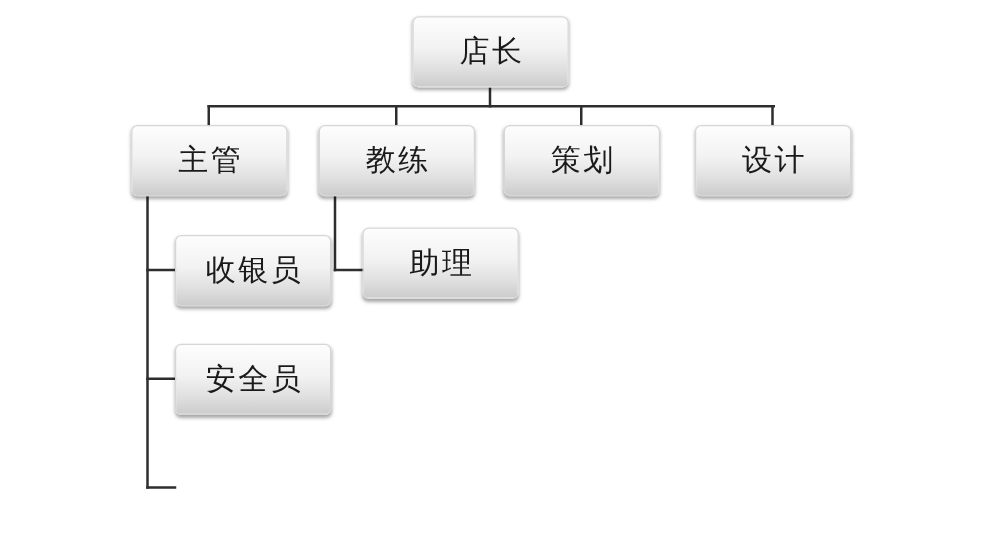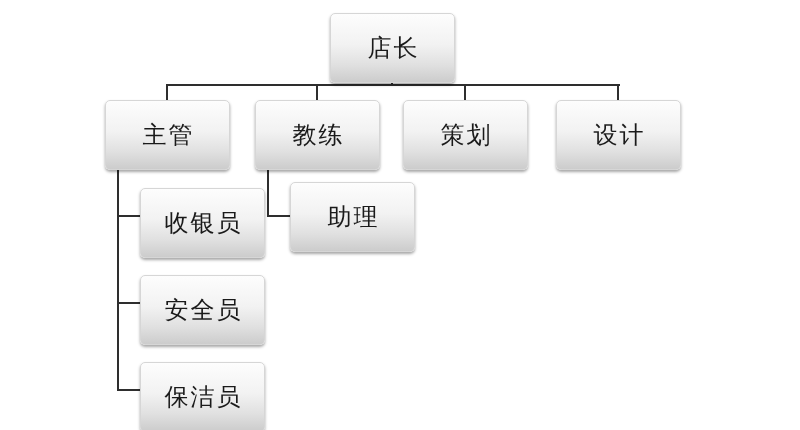--- a/index.html
+++ b/index.html
@@ -11,21 +11,21 @@
   .canvas {
     position: relative;
     width: 800px;
     height: 430px;
     background: #ffffff;
     overflow: hidden;
   }
   .node {
     position: absolute;
     width: 125px;
-    height: 70px;
+    height: 57px;
     box-sizing: border-box;
     border: 1px solid #d6d6d6;
     border-radius: 5px;
     background: linear-gradient(180deg, #fdfdfd 0%, #f2f2f2 45%, #e0e0e0 75%, #cccccc 100%);
     box-shadow: 0 2px 3px rgba(0,0,0,0.35);
     display: flex;
     align-items: center;
     justify-content: center;
   }
   .node-label {
@@ -80,21 +80,18 @@
   <div class="node" style="left:556px; top:100px">
     <span class="node-label">设计</span>
   </div>
 
   <div class="node" style="left:140px; top:275px">
     <span class="node-label">安全员</span>
   </div>
   <div class="node" style="left:140px; top:188px">
     <span class="node-label">收银员</span>
   </div>
-  <div class="node" style="left:140px; top:362px">
-    <span class="node-label">保洁员</span>
-  </div>
 
   <div class="node" style="left:290px; top:182px">
     <span class="node-label">助理</span>
   </div>
 
 </div>
 
 </body></html>

